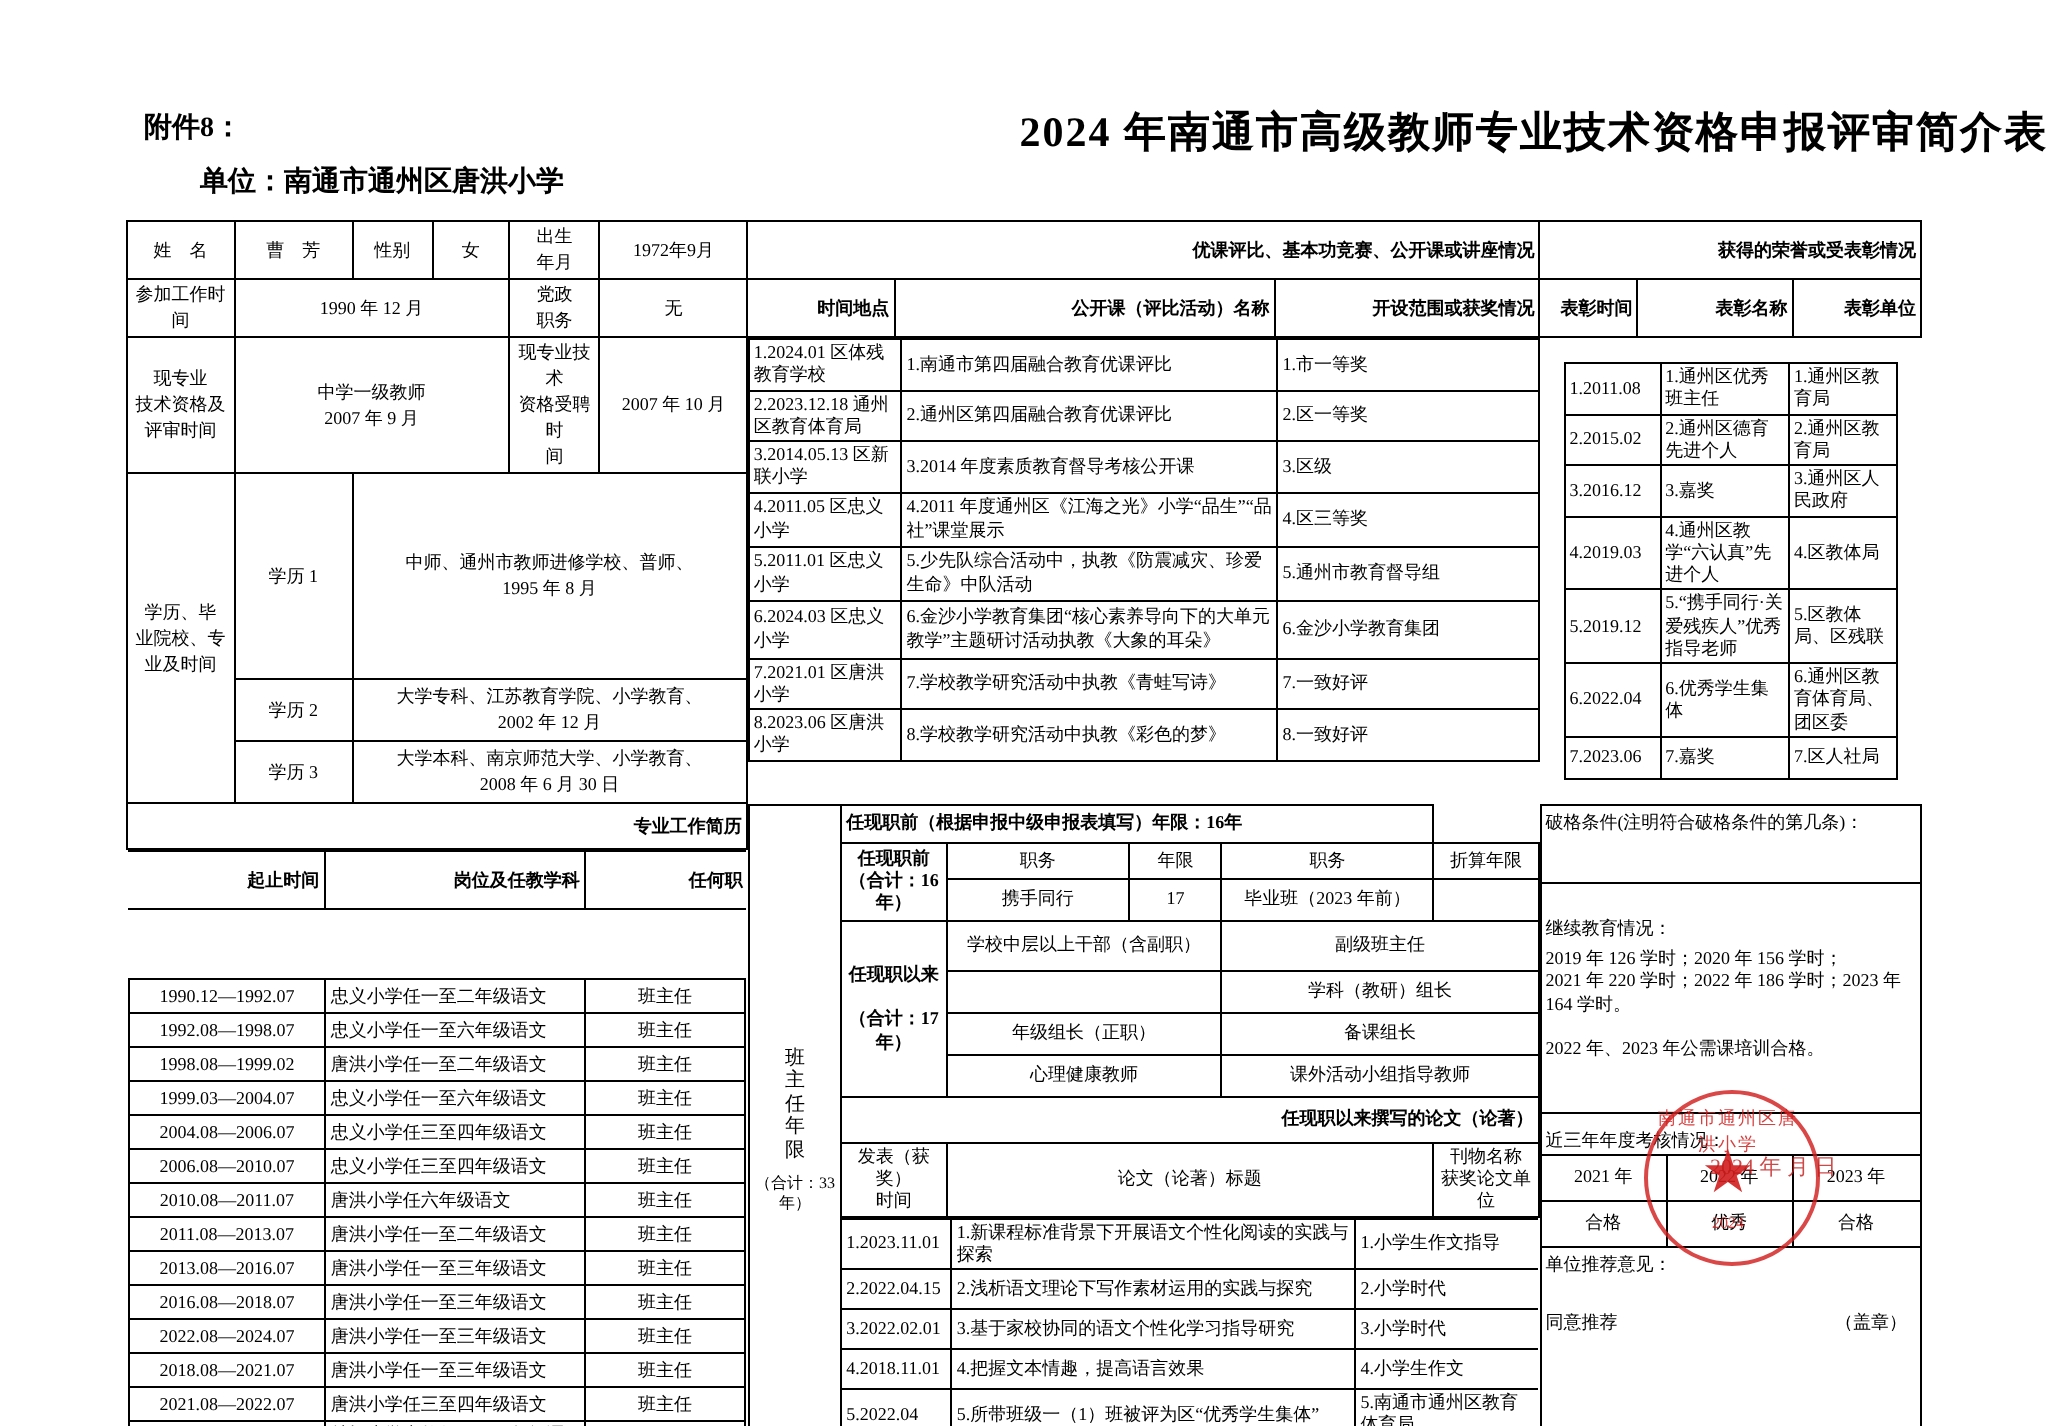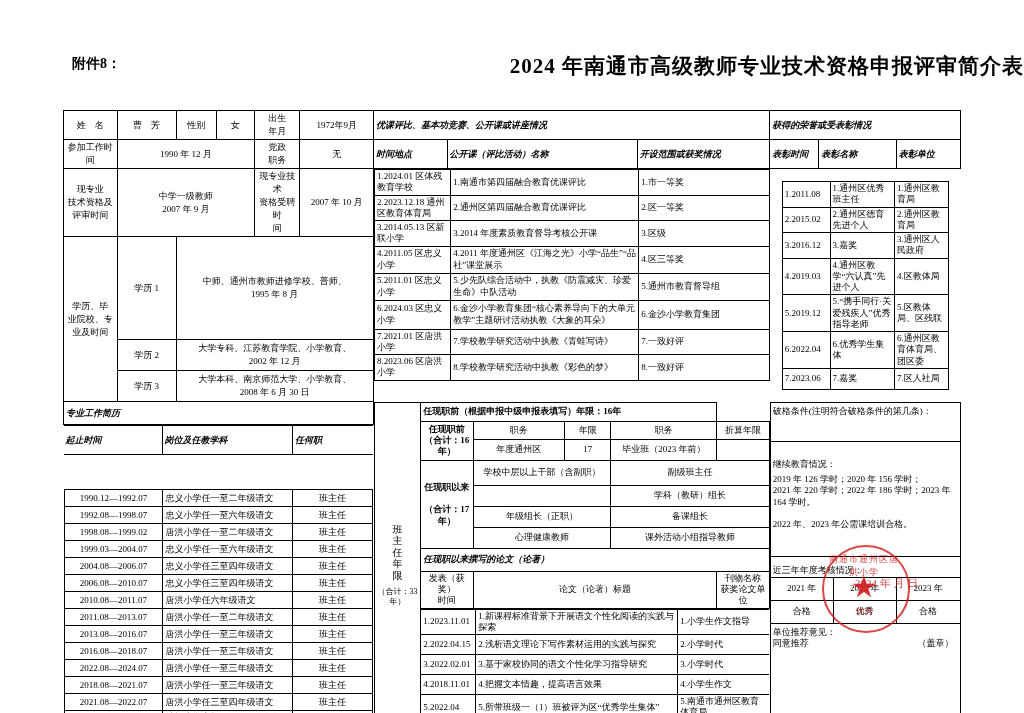--- a/index.html
+++ b/index.html
@@ -15,38 +15,41 @@
 
   table{border-collapse:collapse;}
   .maintbl{position:absolute;left:63px;top:110px;width:898px;}
   .maintbl td{border:1px solid #000;font-size:9px;padding:1px 2px;vertical-align:middle;}
   .c{text-align:center;}
   .l{text-align:left;}
   .b{font-weight:bold;}
   .nb{border:none !important;}
   .inner{width:100%;border-collapse:collapse;}
   .inner td{border:1px solid #000;font-size:9px;padding:1px 2px;}
-  .hd{text-align:left;font-weight:bold;font-size:10px;font-style:italic;}
+  .hd{text-align:right;font-weight:bold;font-size:10px;}
   .tiny{font-size:8px;line-height:1.25;}
   .vtxt{font-size:10px;line-height:1.15;text-align:center;}
 
   .seal{position:absolute;left:822px;top:545px;width:86px;height:86px;pointer-events:none;}
   .seal .ring{position:absolute;left:0;top:0;width:84px;height:84px;border:2px solid #d21f1f;border-radius:50%;opacity:.82;}
   .seal .star{position:absolute;left:27px;top:27px;width:30px;height:30px;color:#d21f1f;font-size:30px;line-height:30px;text-align:center;opacity:.9;}
   .seal .t1{position:absolute;left:6px;top:8px;width:72px;text-align:center;color:#d21f1f;font-size:9px;opacity:.85;letter-spacing:1px;}
   .seal .t2{position:absolute;left:6px;top:62px;width:72px;text-align:center;color:#d21f1f;font-size:8px;opacity:.85;}
   .redstamp{position:absolute;left:855px;top:576px;color:#c21b1b;font-size:11px;opacity:.8;}
 </style>
 </head>
 <body>
 
 <div class="page">
 
   <div class="attach">附件8：</div>
   <div class="title">2024 年南通市高级教师专业技术资格申报评审简介表</div>
+  <div class="unit">
+    <span>单位：</span><span>南通市通州区唐洪小学</span>
+  </div>
 
   <table class="maintbl">
 
     <tbody>
         <tr>
       <td class="c" style="width:52px;height:22px">姓　名</td>
       <td class="c" style="width:58px">曹　芳</td>
       <td class="c" style="width:38px">性别</td>
       <td class="c" style="width:36px">女</td>
       <td class="c" style="width:44px">出生<br>年月</td>
@@ -192,21 +195,21 @@
             <td class="l tiny b" colspan="4" style="height:16px">任现职前（根据申报中级申报表填写）年限：16年</td>
           </tr>
           <tr>
             <td class="c tiny b" rowspan="2" style="width:46px">任现职前<br><span>（合计：16年）</span></td>
             <td class="c tiny" style="width:84px;height:15px">职务</td>
             <td class="c tiny" style="width:40px">年限</td>
             <td class="c tiny" style="width:98px">职务</td>
             <td class="c tiny" style="width:46px">折算年限</td>
           </tr>
           <tr>
-            <td class="c tiny" style="height:18px">年度通州区</td>
+            <td class="c tiny" style="height:18px">携手同行</td>
             <td class="c tiny">17</td>
             <td class="c tiny">毕业班（2023 年前）</td>
             <td class="c tiny"></td>
           </tr>
           <tr>
             <td class="c tiny b" rowspan="4">任现职以来<br><br>（合计：17年）</td>
             <td class="c tiny" colspan="2" style="height:22px">学校中层以上干部（含副职）</td>
             <td class="c tiny" colspan="2">副级班主任</td>
           </tr>
           <tr>
@@ -292,21 +295,21 @@
             <td class="c tiny" style="width:62px">2023 年</td>
           </tr>
           <tr>
             <td class="c tiny" style="height:20px">合格</td>
             <td class="c tiny">优秀</td>
             <td class="c tiny">合格</td>
           </tr>
           <tr>
             <td class="l tiny" colspan="3" style="height:96px;vertical-align:top;padding-top:3px;position:relative">
               <div>单位推荐意见：</div>
-              <div style="">
+              <div style="margin-top:18px">
                 <span>同意推荐</span>
                 <span style="float:right;margin-right:4px">（盖章）</span>
               </div>
             </td>
           </tr>
         </tbody>
             </table>
       </td>
     </tr>
 

